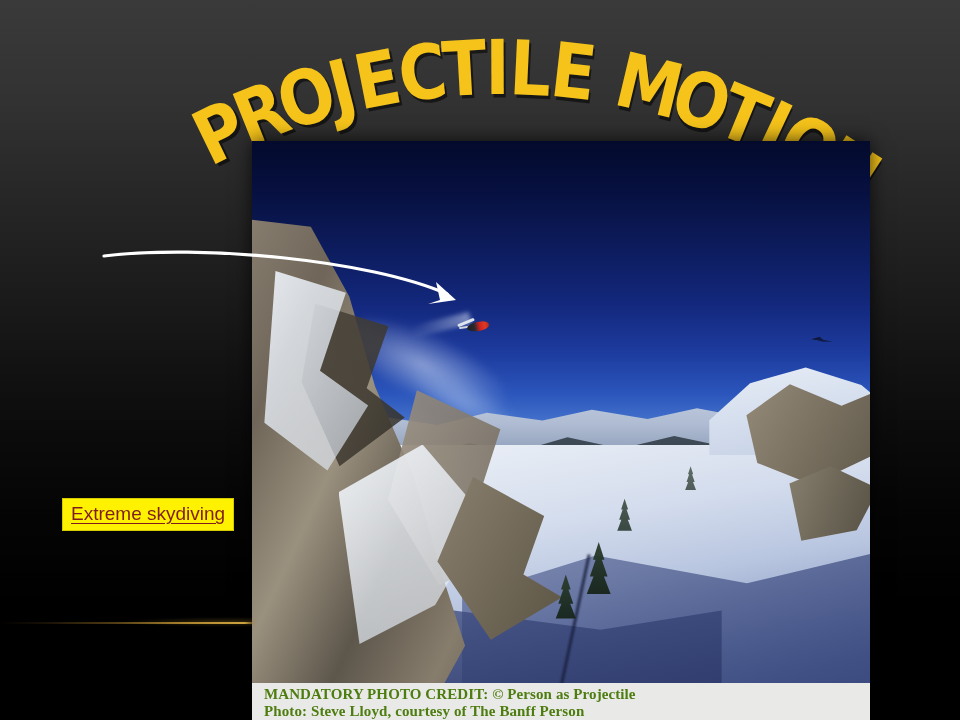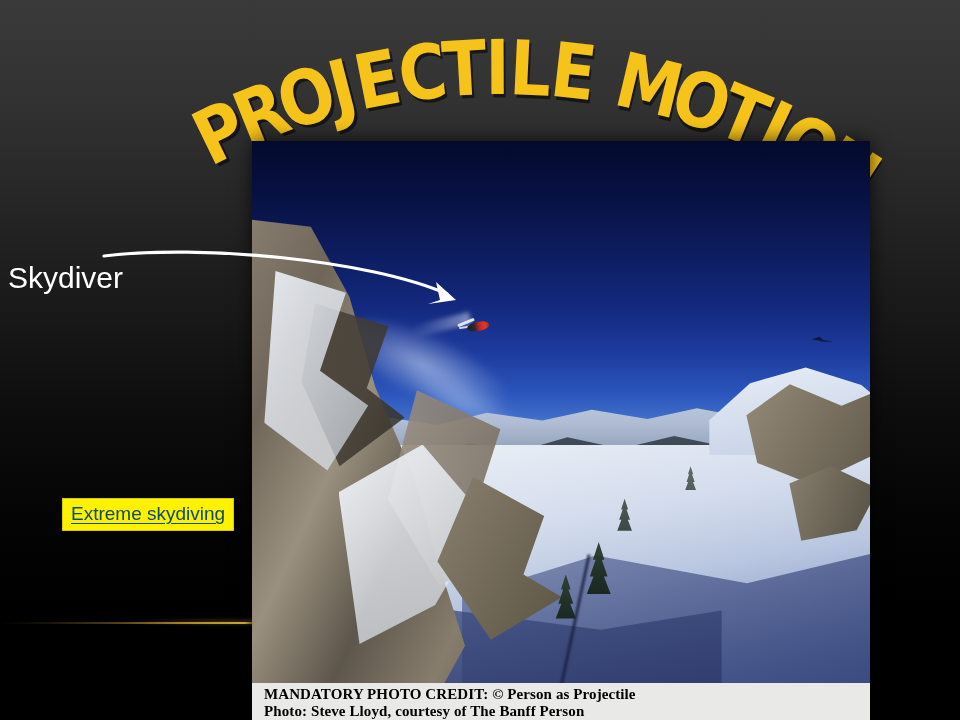--- a/index.html
+++ b/index.html
@@ -277,21 +277,21 @@
   }
 
   
   #caption {
     position: absolute;
     left: 252px;
     top: 683px;
     width: 618px;
     height: 37px;
     background: #e9e9e7;
-    color: #000000;
+    color: #4d7c0f;
     font-family: "Liberation Serif", serif;
     font-weight: bold;
     font-size: 15px;
     line-height: 17px;
     padding: 3px 0 0 12px;
     box-sizing: border-box;
     letter-spacing: 0.1px;
   }
 
   
@@ -323,21 +323,21 @@
     left: 62px;
     top: 498px;
     background: #FFF200;
     padding: 4px 8px 5px 8px;
     border: 1px solid #d6cb00;
     box-sizing: border-box;
   }
   #link-box .link-text {
     font-size: 19px;
     line-height: 22px;
-    color: #0c4a6e;
+    color: #7f1d1d;
     text-decoration: underline;
     text-underline-offset: 3px;
     font-family: "Liberation Sans", sans-serif;
     cursor: pointer;
     white-space: nowrap;
   }
 
   
   #accent-line {
     position: absolute;
@@ -429,21 +429,20 @@
     <div>MANDATORY PHOTO CREDIT: © Person as Projectile</div>
     <div>Photo: Steve Lloyd, courtesy of The Banff Person</div>
   </div>
 
   <svg id="arrow-svg" viewBox="0 0 400 100">
     <path d="M 14 26 C 110 14, 280 30, 357 64" fill="none" stroke="#ffffff" stroke-width="3.2" stroke-linecap="round"></path>
     <path d="M 366 70 L 346 52 L 350 70 L 338 74 Z" fill="#ffffff"></path>
   </svg>
 
   <div id="label-text">
-    <div>Skydiver</div>
   </div>
 
   <div id="accent-glow"></div>
   <div id="accent-line"></div>
 
   <div id="link-box">
     <span class="link-text">Extreme skydiving</span>
   </div>
 
 </div>

